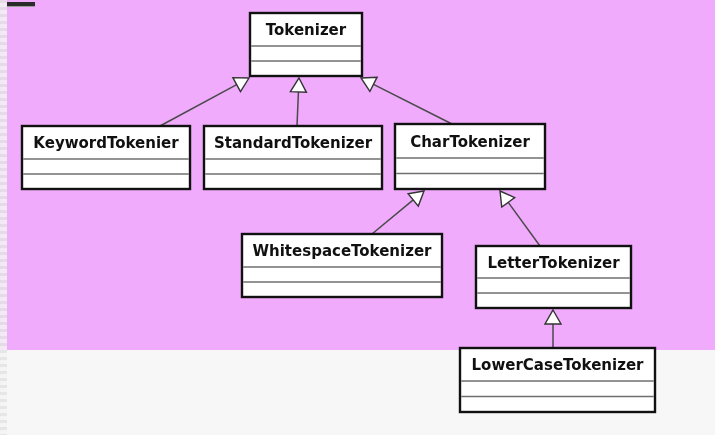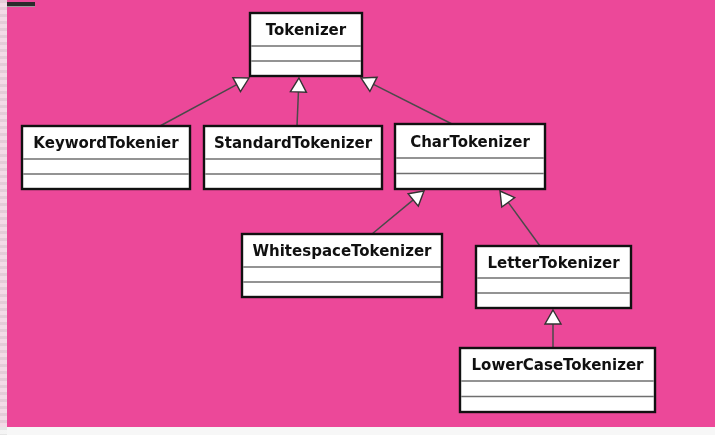--- a/index.html
+++ b/index.html
@@ -10,22 +10,22 @@
   }
   body {
     width: 715px;
     height: 435px;
     overflow: hidden;
     font-family: "DejaVu Sans", sans-serif;
   }
   #diagram-canvas {
     position: relative;
     width: 715px;
-    height: 427px;
-    background: #ec4899;
+    height: 350px;
+    background: #f0abfc;
   }
   
   .left-edge-strip {
     position: absolute;
     left: 0;
     top: 0;
     width: 7px;
     height: 435px;
     background: repeating-linear-gradient(
       to bottom,

